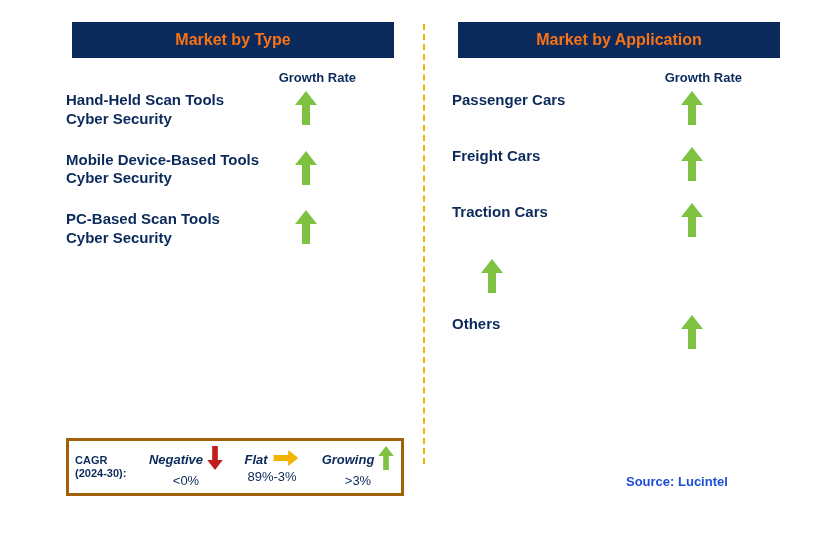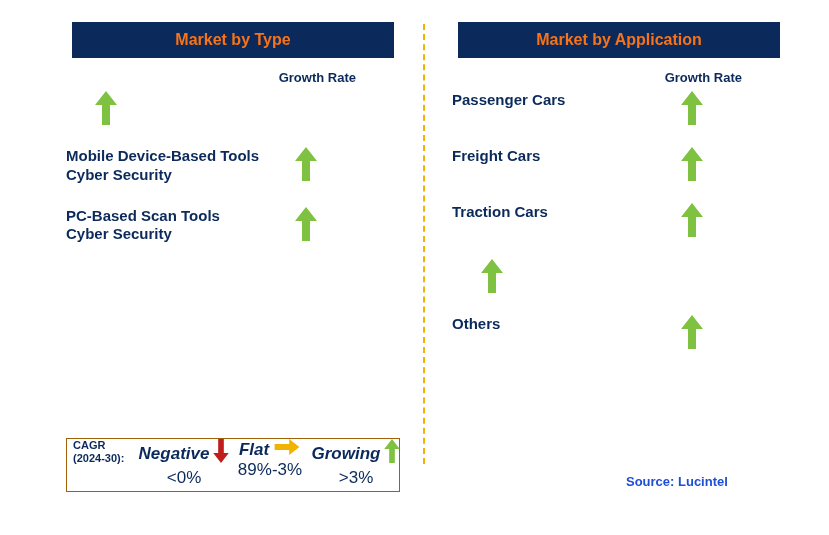--- a/index.html
+++ b/index.html
@@ -73,40 +73,40 @@
     height: 440px;
     border-left: 2.5px dashed #f1b200;
   }
 
   .legend {
     position: absolute;
     left: 66px;
     top: 438px;
     width: 332px;
     height: 52px;
-    border: 1px solid #a16207;
+    border: 3px solid #a16207;
     background: #fff;
     font-size: 12px;
     display: flex;
-    align-items: flex-start;
+    align-items: center;
   }
   .legend-cagr {
     width: 68px;
     padding-left: 6px;
     font-size: 11px;
     font-weight: bold;
     color: #0b2a5b;
     line-height: 1.2;
   }
   .legend-item {
     display: flex;
     flex-direction: column;
     align-items: center;
     justify-content: center;
-    font-size: 17px;
+    font-size: 13px;
   }
   .legend-item .top {
     display: flex;
     align-items: center;
     gap: 4px;
   }
   .legend-item .lbl {
     font-style: italic;
     font-weight: bold;
     color: #0b2a5b;
@@ -134,20 +134,21 @@
 
 <div class="page">
 
   <div class="divider"></div>
 
   <div class="col left">
     <div class="title-bar">Market by Type</div>
     <div class="growth-label">Growth Rate</div>
     <div class="rows">
       <div class="row">
+        <div class="row-label">Hand-Held Scan Tools Cyber Security</div>
         <div class="row-icon-holder">
           <svg width="22" height="34" viewBox="0 0 22 34">
               <path d="M11 0 L22 14 L15 14 L15 34 L7 34 L7 14 L0 14 Z" fill="#7fc241"></path>
             </svg>
         </div>
       </div>
       <div class="row">
         <div class="row-label">Mobile Device-Based Tools Cyber Security</div>
         <div class="row-icon-holder">
           <svg width="22" height="34" viewBox="0 0 22 34">

